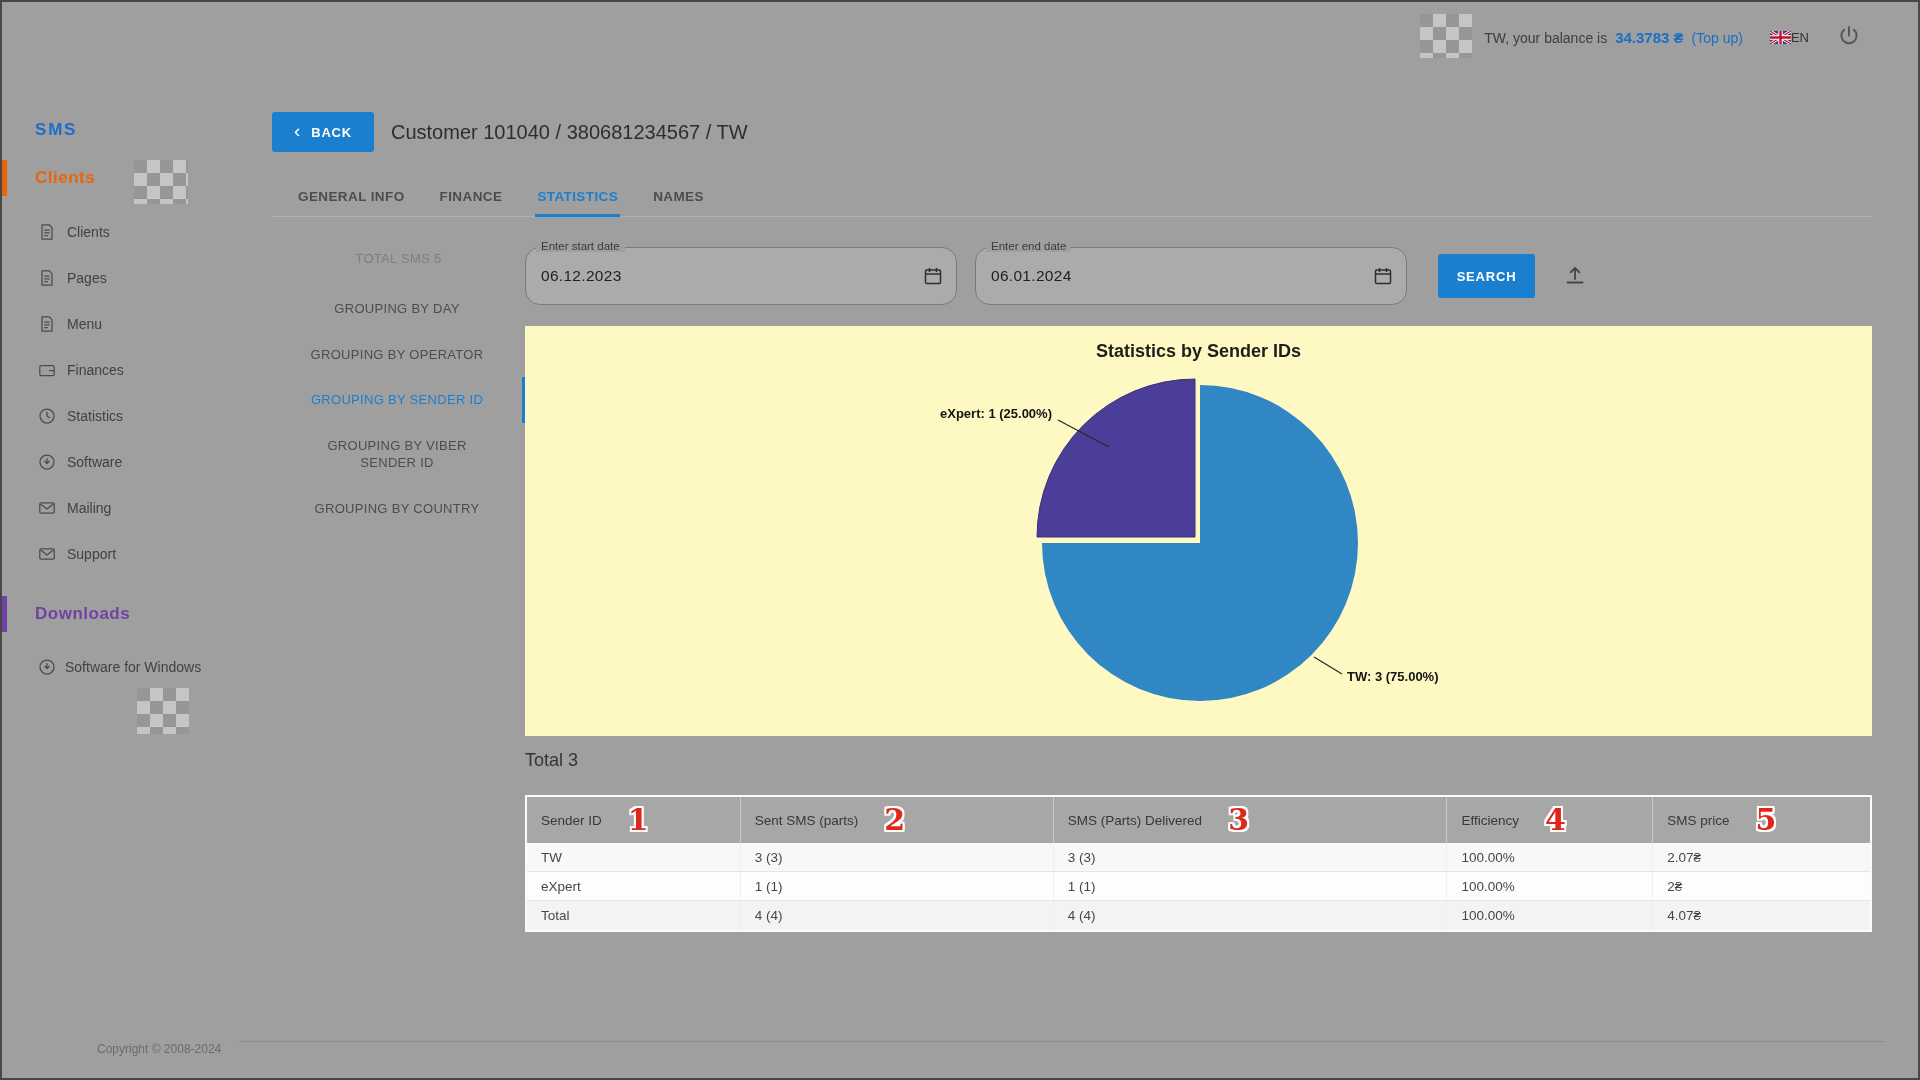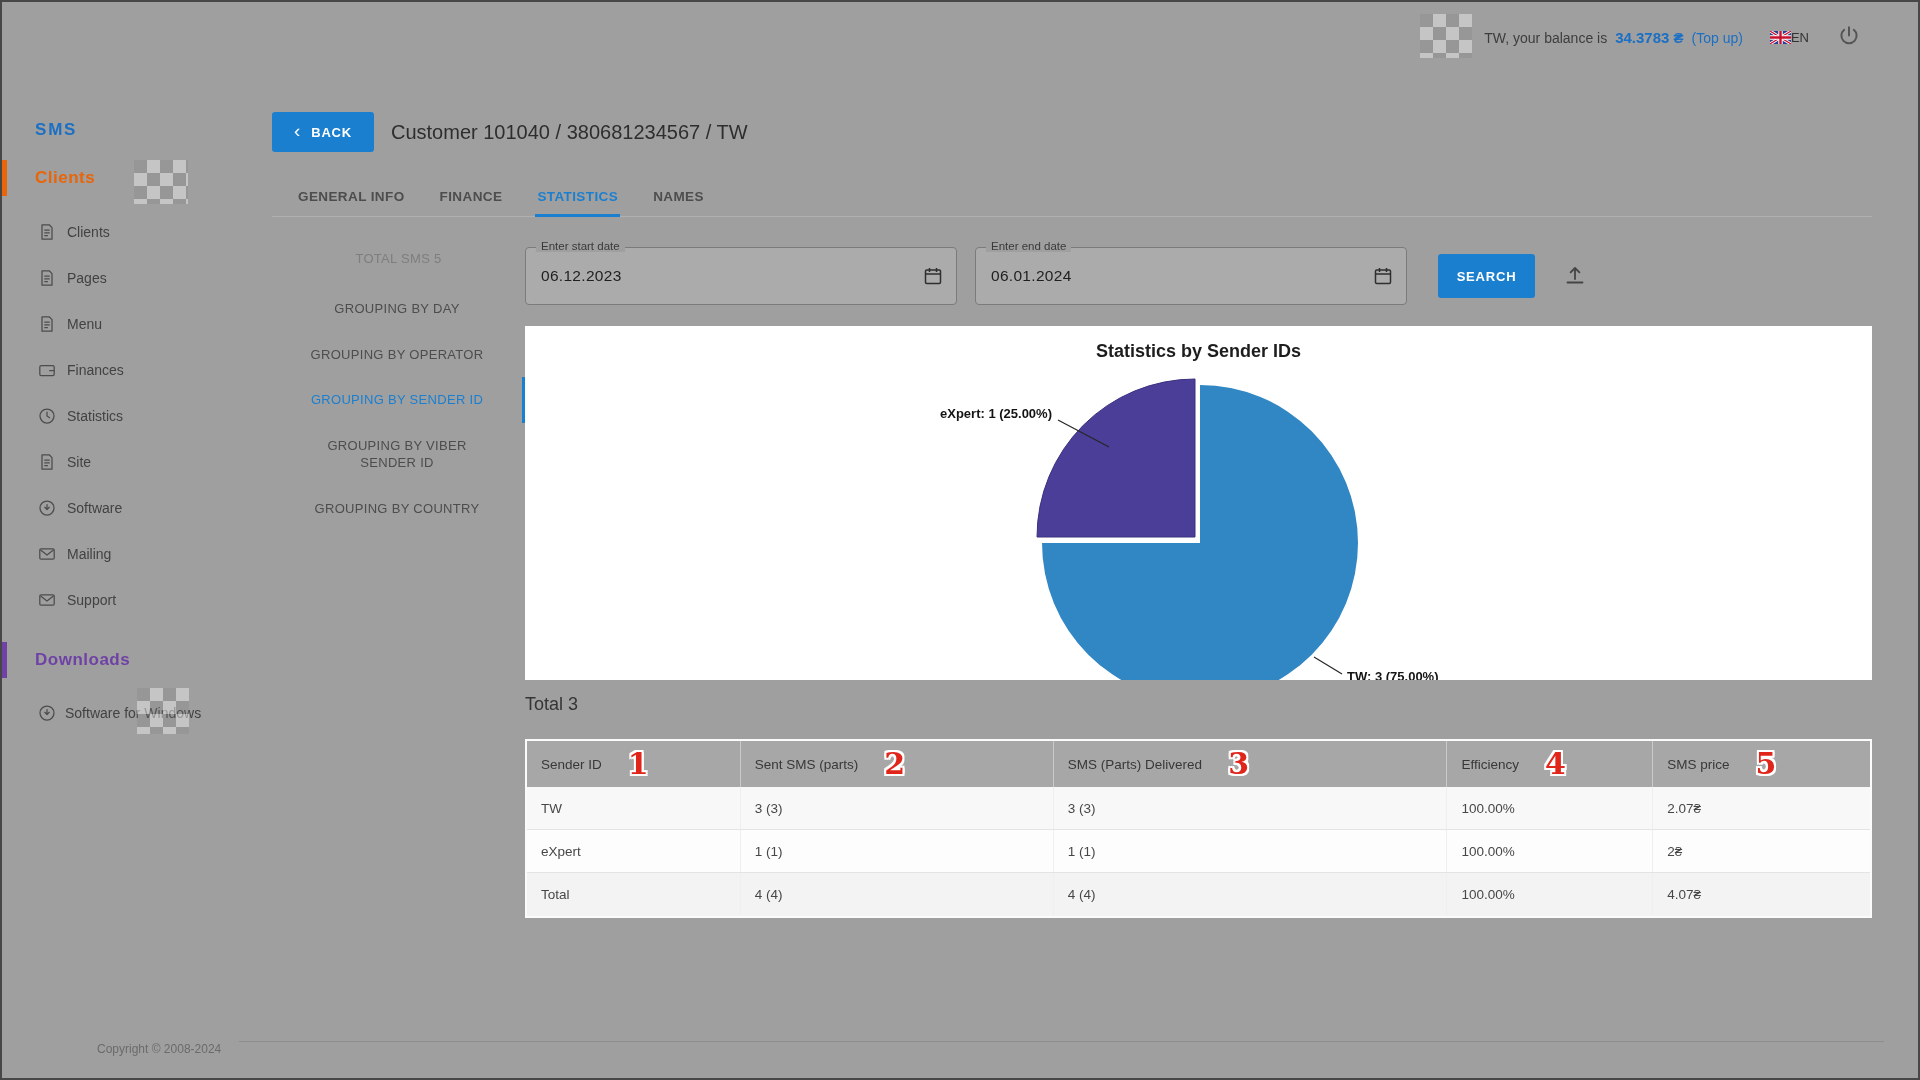--- a/index.html
+++ b/index.html
@@ -59,41 +59,41 @@
 
   .content-row{display:flex;margin-top:30px;align-items:flex-start}
   .subnav{width:253px;flex:0 0 253px;text-align:center;font-size:13px;letter-spacing:.3px;color:#4d4d4d}
   .subnav-total{color:#7e7e7e;padding:4px 0 20px}
   .subnav-item{padding:14px 26px;line-height:1.35;cursor:pointer;border-right:3px solid transparent}
   .subnav-item.active{color:#1b7fd0;border-right-color:#1b7fd0}
   .content{flex:1;min-width:0}
 
   
   .filters{display:flex;align-items:flex-start}
-  .date-field{position:relative;width:432px;height:58px;border:1px solid #7b7b7b;border-radius:4px;background:#ababab;display:flex;align-items:center;padding:0 46px 0 15px;cursor:text}
+  .date-field{position:relative;width:432px;height:58px;border:1px solid #7b7b7b;border-radius:15px;background:#ababab;display:flex;align-items:center;padding:0 46px 0 15px;cursor:text}
   .date-field + .date-field{margin-left:18px}
   .date-label{position:absolute;top:-8px;left:10px;font-size:11.5px;color:#3a3a3a;background:#9f9f9f;padding:0 5px;white-space:nowrap}
   .date-value{font-size:15.5px;color:#1f1f1f;letter-spacing:.3px}
   .cal{position:absolute;right:13px;top:50%;transform:translateY(-50%);cursor:pointer}
   .search-btn{margin-left:31px;margin-top:7px;width:97px;height:44px;background:#1b7fd0;color:#fff;border:none;border-radius:3px;font-size:13px;font-weight:700;letter-spacing:.8px;cursor:pointer;font-family:inherit}
   .export-btn{margin-left:28px;margin-top:16px;background:none;border:none;cursor:pointer;padding:0}
 
   
-  .chart-panel{margin-top:21px;height:354px;background:#ffffff;padding-top:15px;overflow:hidden}
+  .chart-panel{margin-top:21px;height:410px;background:#fef9c3;padding-top:15px;overflow:hidden}
   .chart-title{text-align:center;font-size:18px;font-weight:700;color:#1d1d1d}
   .pie-svg{margin-top:9px}
 
   
   .total-text{margin-top:14px;font-size:18px;color:#353535}
   .sms-table{margin-top:24px;border:2px solid #fbfbfb;background:#fff}
   .t-head,.t-row{display:grid;grid-template-columns:15.91% 23.32% 29.31% 15.32% 16.14%}
   .t-head{background:#a7a7a7;height:46px}
   .t-head > div{display:flex;align-items:center;padding-left:14px;font-size:13.5px;color:#383838;border-right:1px solid #c9c9c9}
   .t-head > div:last-child{border-right:none}
-  .t-row{height:43px;border-bottom:1px solid #e4e4e4}
+  .t-row{height:29px;border-bottom:1px solid #e4e4e4}
   .t-row:last-child{border-bottom:none}
   .t-row > div{display:flex;align-items:center;padding-left:14px;font-size:13.5px;color:#474747;border-right:1px solid #efefef}
   .t-row > div:last-child{border-right:none}
   .row-a{background:#f8f8f8}
   .row-b{background:#fdfdfd}
   .row-c{background:#f3f3f3}
 
   .callout{
     font-family:"DejaVu Serif","Liberation Serif",serif;
     font-weight:700;font-size:30px;line-height:1;color:#e0251b;margin-left:26px;
@@ -166,27 +166,20 @@
           <path d="M1.8 7.2h14.4" opacity="0"></path>
         </svg>
       <span>Finances</span>
     </div>
     <div class="menu-item">
       <svg width="18" height="18" viewBox="0 0 18 18" fill="none" stroke="#4c4c4c" stroke-width="1.25" stroke-linecap="round">
           <circle cx="9" cy="9" r="7"></circle>
           <path d="M9 5.2V9l2.6 1.7"></path>
         </svg>
       <span>Statistics</span>
-    </div>
-    <div class="menu-item">
-      <svg width="18" height="18" viewBox="0 0 18 18" fill="none" stroke="#4c4c4c" stroke-width="1.25" stroke-linejoin="round">
-          <path d="M4 1.8h7.2L14 4.6v11.6H4z"></path>
-          <path d="M6.3 7h5.4M6.3 9.8h5.4M6.3 12.6h3.6"></path>
-        </svg>
-      <span>Site</span>
     </div>
     <div class="menu-item">
       <svg width="18" height="18" viewBox="0 0 18 18" fill="none" stroke="#4c4c4c" stroke-width="1.25" stroke-linecap="round" stroke-linejoin="round">
           <circle cx="9" cy="9" r="7"></circle>
           <path d="M9 5.5v5M6.8 8.3 9 10.5l2.2-2.2"></path>
         </svg>
       <span>Software</span>
     </div>
     <div class="menu-item">
       <svg width="18" height="18" viewBox="0 0 18 18" fill="none" stroke="#4c4c4c" stroke-width="1.25" stroke-linejoin="round">

